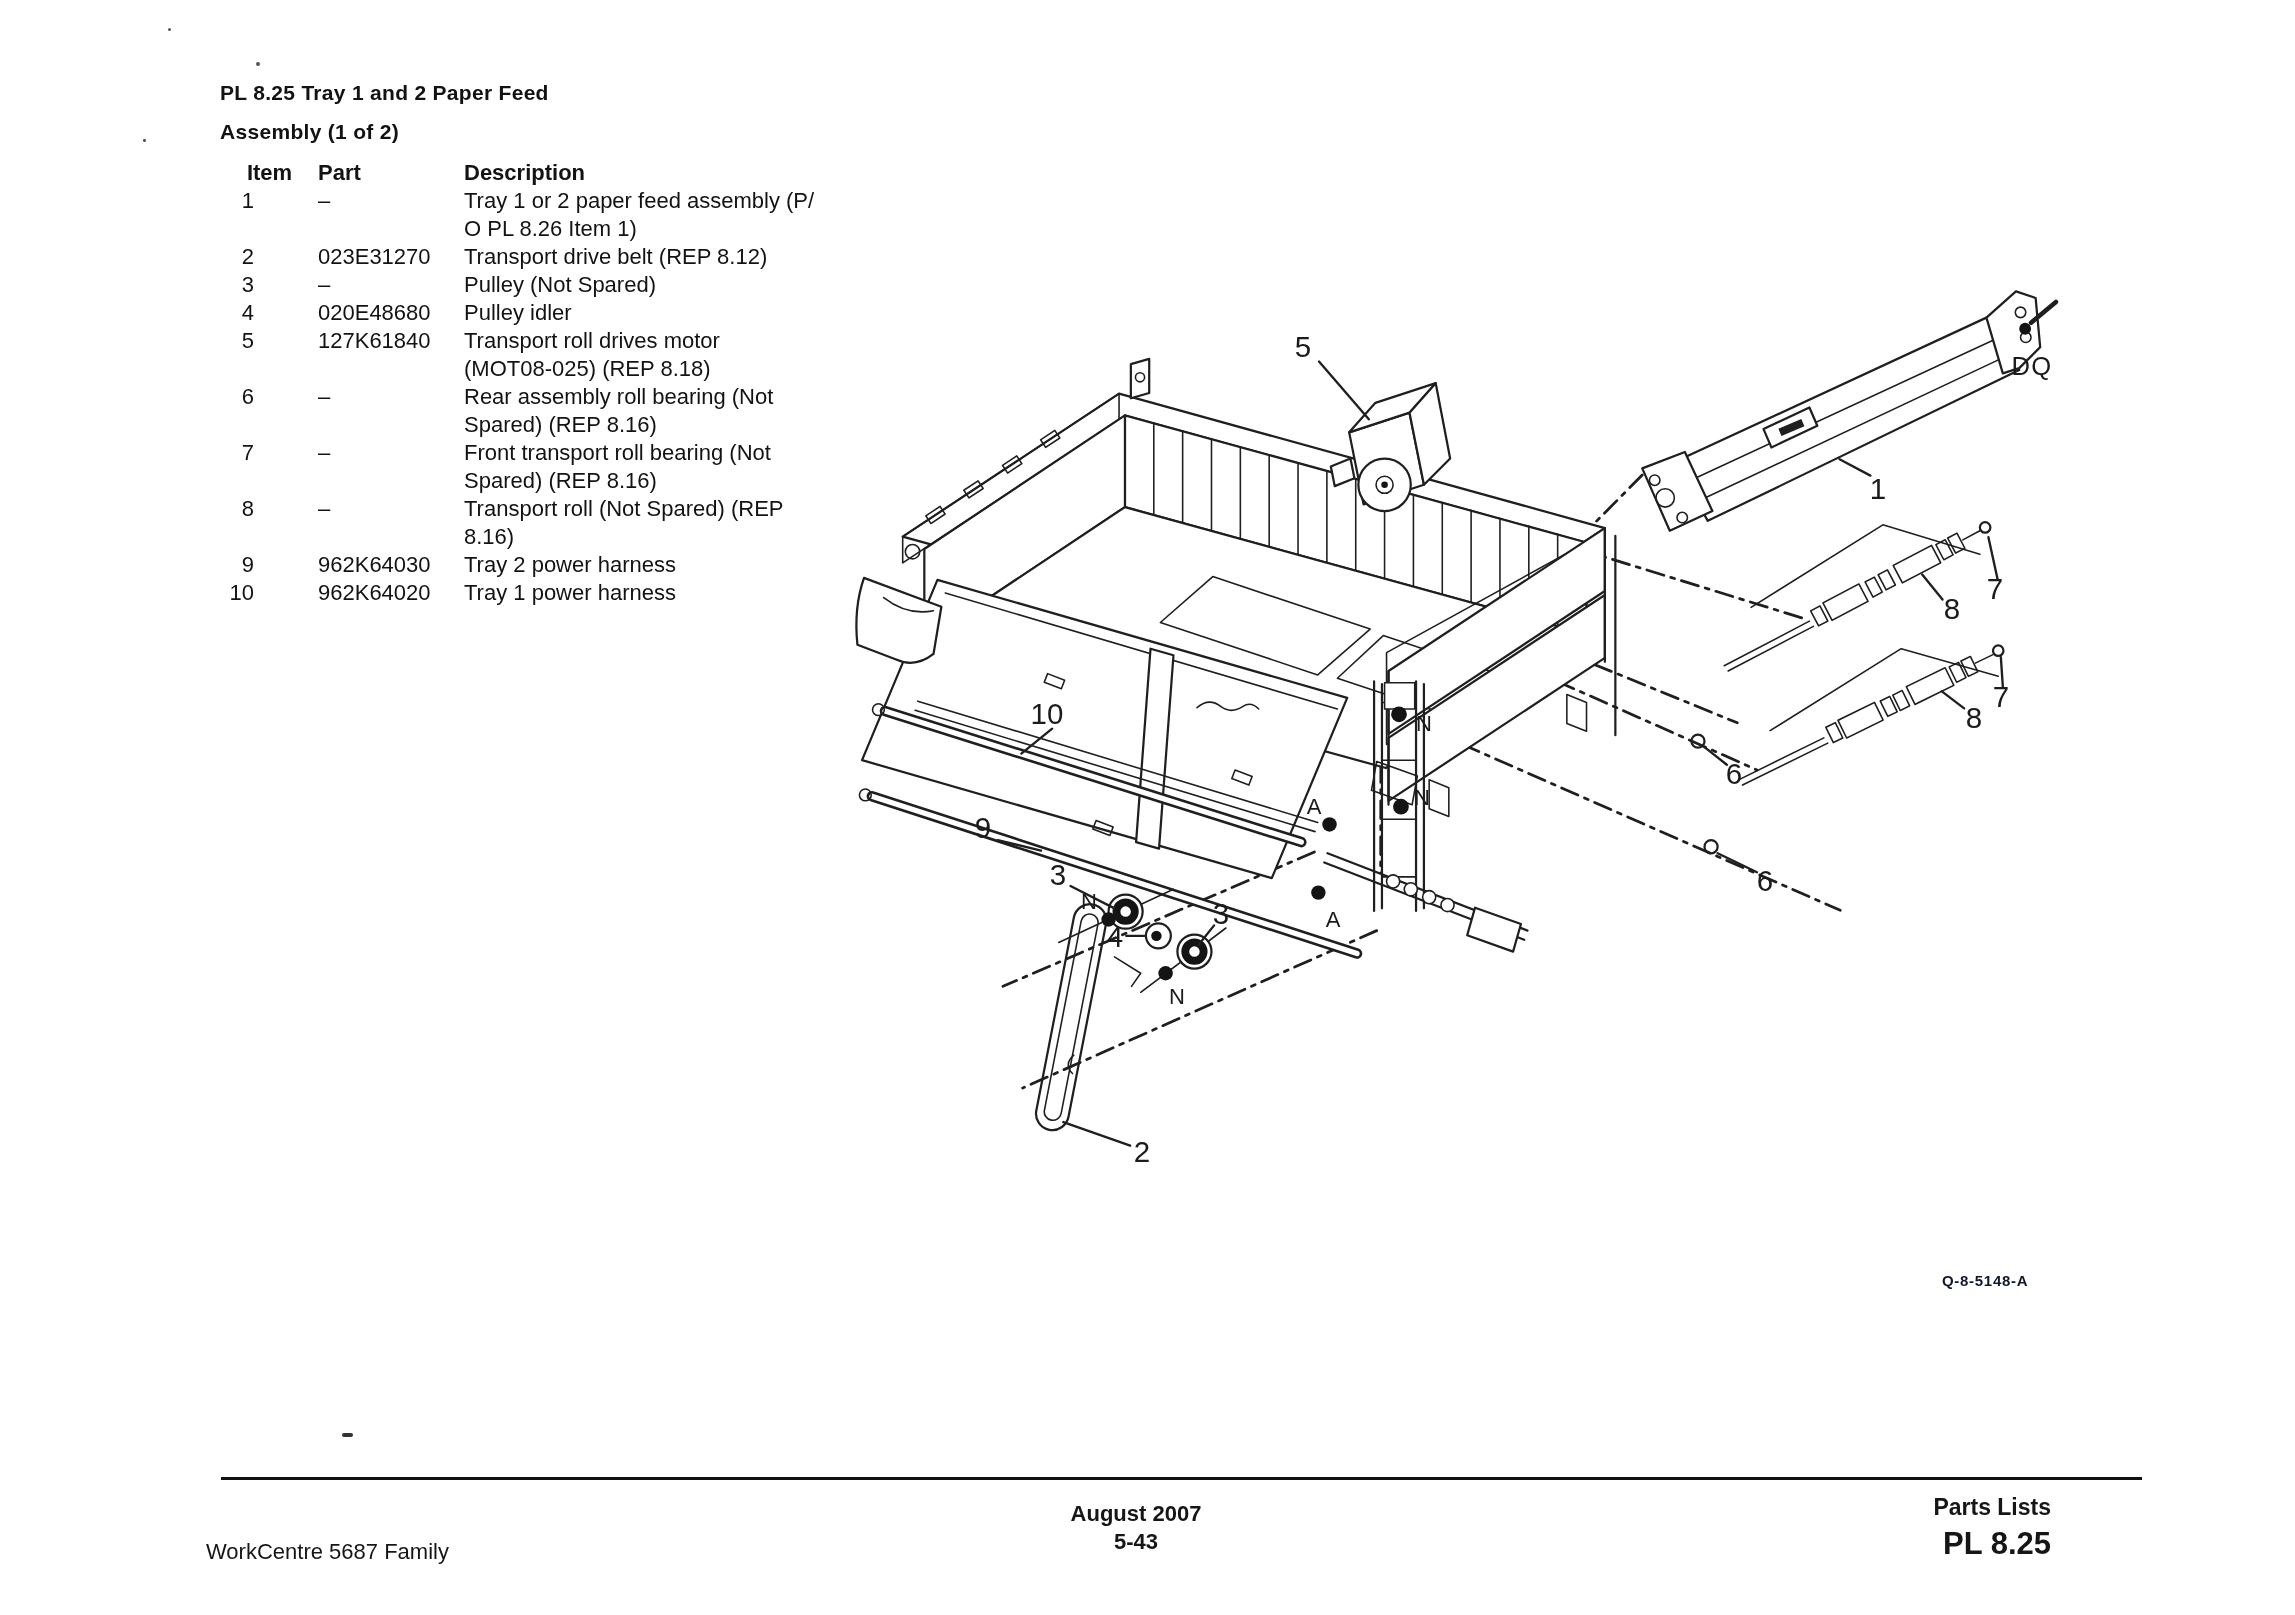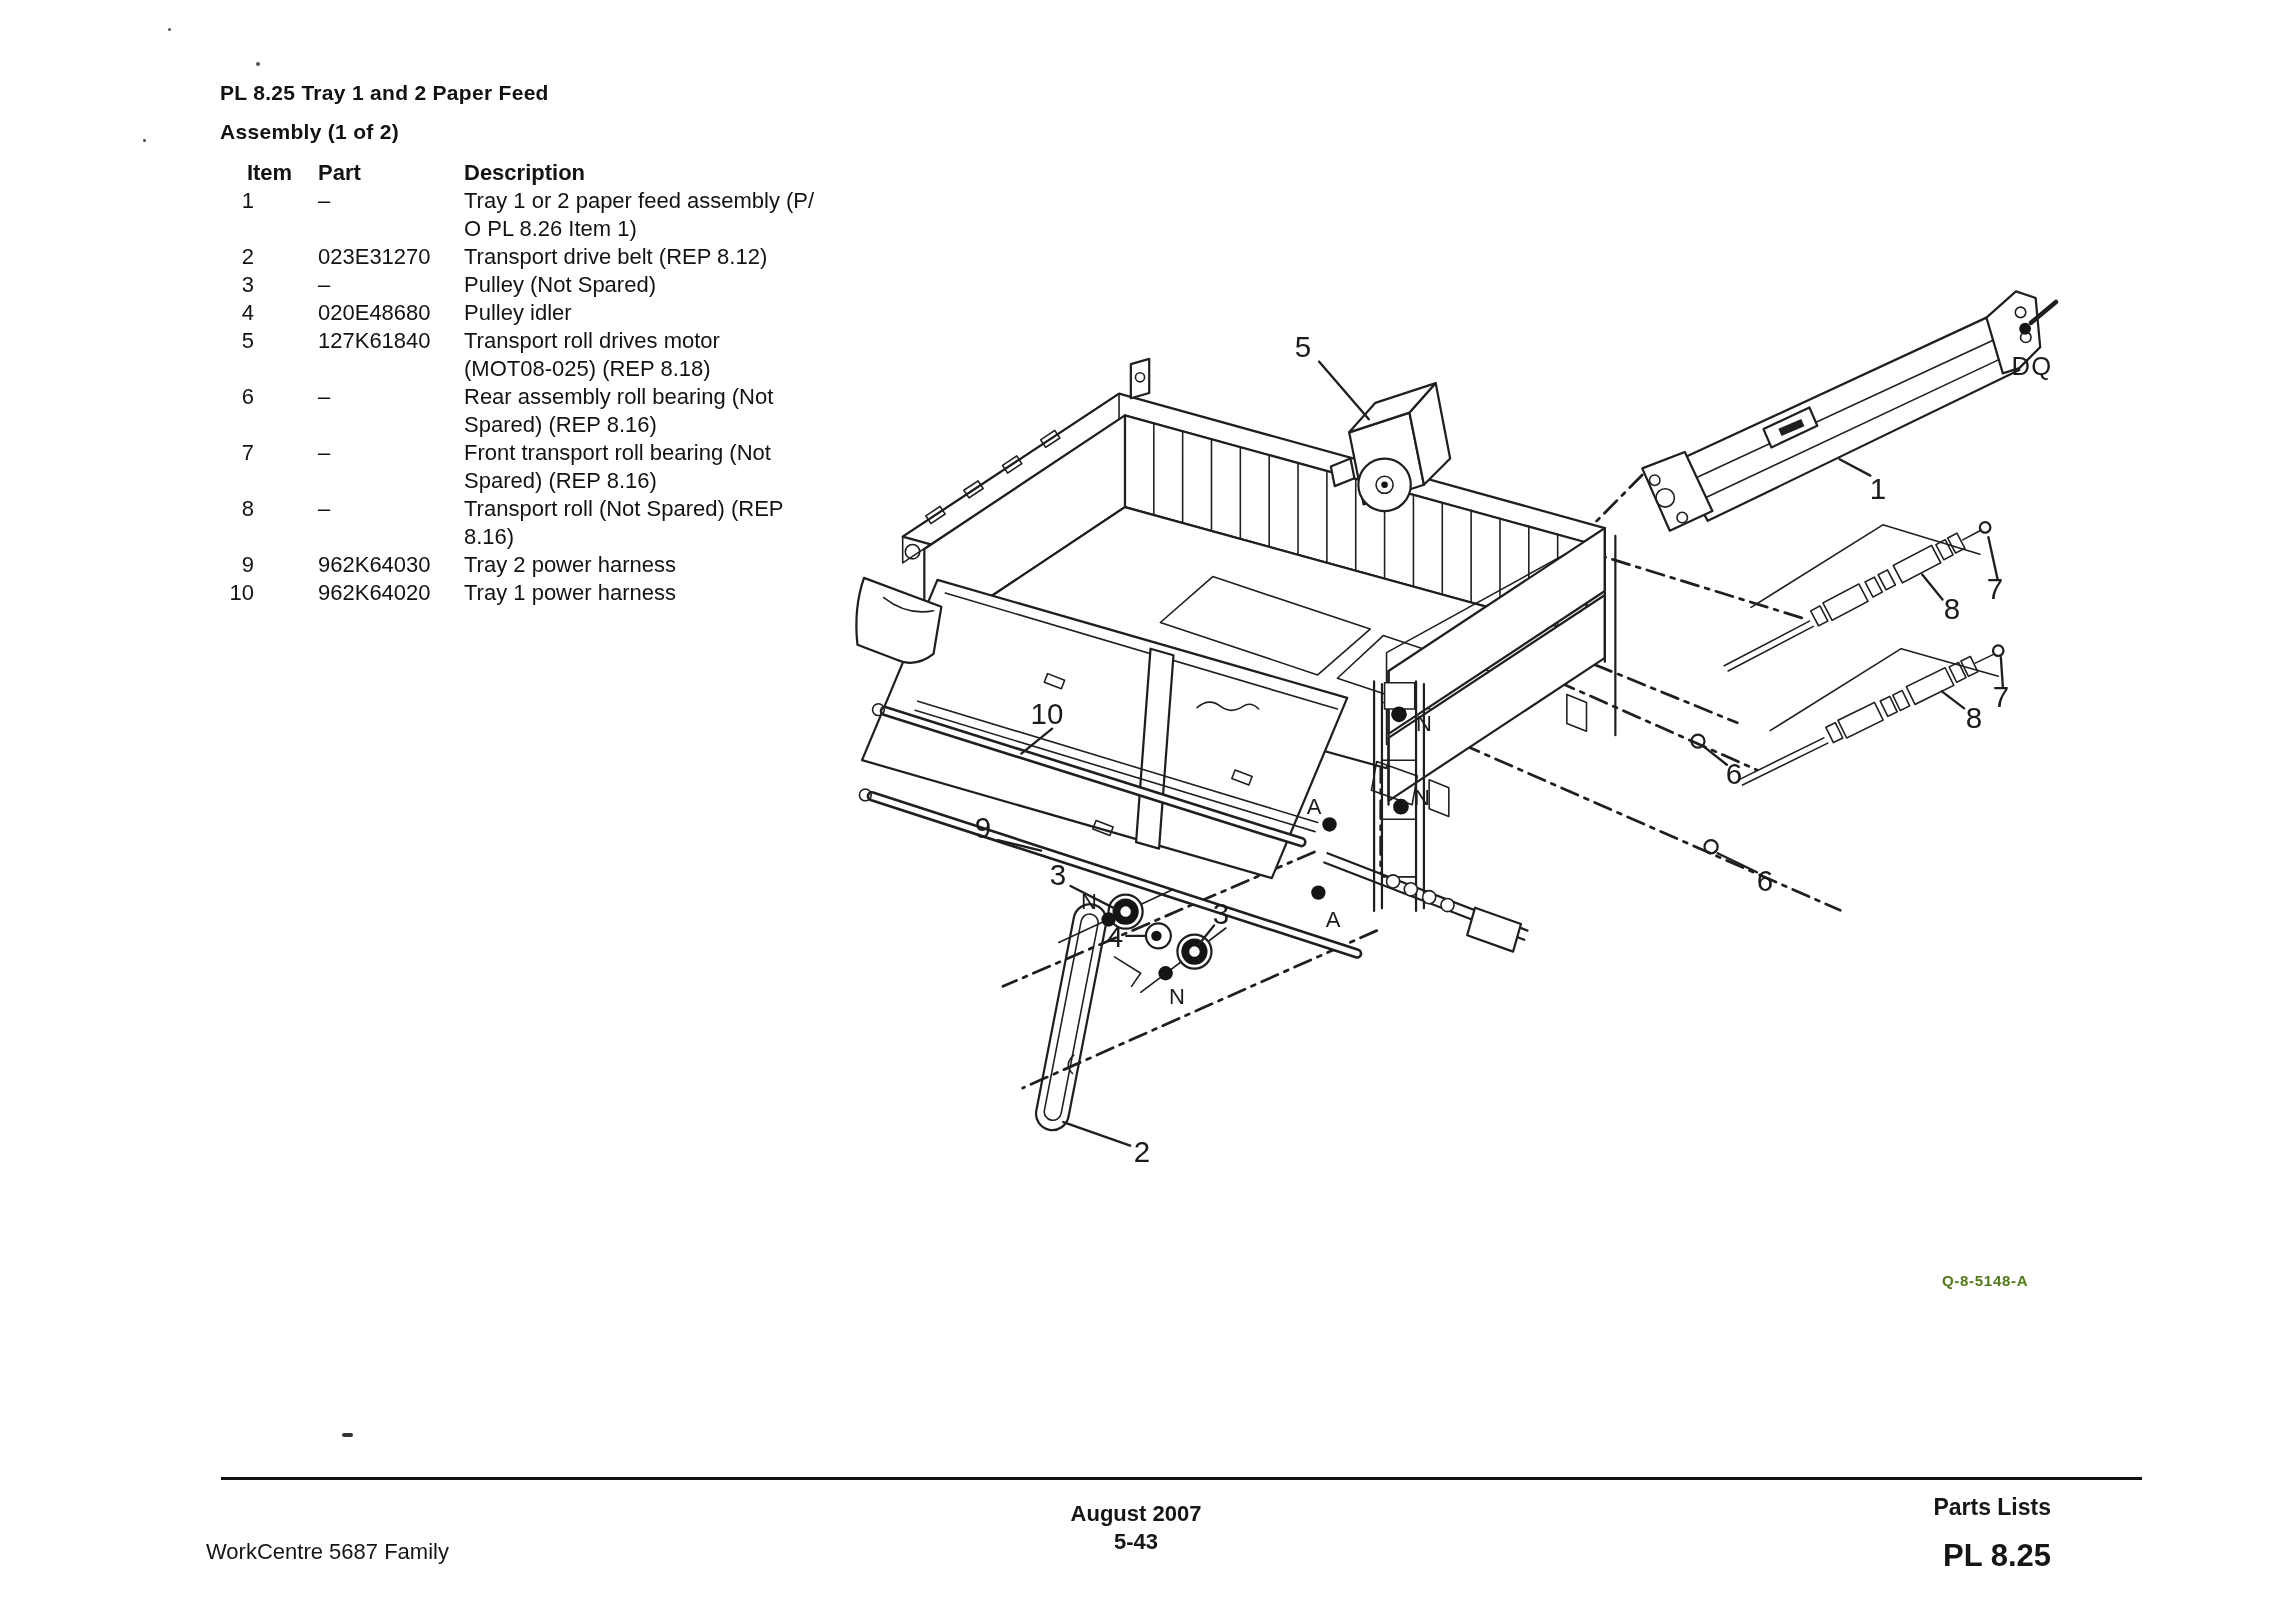--- a/index.html
+++ b/index.html
@@ -20,23 +20,23 @@
   .c-item{width:33px;text-align:right;}
   .c-gap{width:64px;}
   .c-part{width:146px;}
   .c-desc{width:354px;}
   
   .footer-rule{left:221px;top:1477px;width:1921px;height:3.3px;background:#111;}
   .footer-left{left:206px;top:1539px;font-size:22px;font-weight:normal;}
   .footer-center{left:1005px;top:1500px;width:262px;text-align:center;font-size:22px;font-weight:bold;line-height:28px;}
   .footer-right{left:1723px;top:1495px;width:328px;text-align:right;}
   .fr-small{font-size:23px;font-weight:bold;line-height:25px;}
-  .fr-big{font-size:31px;font-weight:bold;line-height:34px;margin-top:19px;}
+  .fr-big{font-size:31px;font-weight:bold;line-height:34px;margin-top:7px;}
   
-  .figure-code{font-size:15px;font-weight:bold;letter-spacing:0.7px;color:#4d7c0f;}
+  .figure-code{font-size:15px;font-weight:bold;letter-spacing:0.7px;color:#0f172a;}
   .callout{position:absolute;transform:translate(-50%,-50%);color:#1b1b1b;white-space:nowrap;}
   .co-num{font-size:29.5px;}
   .co-letter{font-size:22px;}
   .co-dq{font-size:25.6px;letter-spacing:1.3px;}
   
   .s  {fill:none;stroke:#1f1f1f;stroke-width:3.4;stroke-linejoin:round;stroke-linecap:round;}
   .sw {fill:#ffffff;stroke:#1f1f1f;stroke-width:3.4;stroke-linejoin:round;}
   .sd {fill:none;stroke:#1f1f1f;stroke-width:2.4;stroke-linejoin:round;stroke-linecap:round;}
   .swd{fill:#ffffff;stroke:#1f1f1f;stroke-width:2.4;stroke-linejoin:round;}
   .dd {fill:none;stroke:#1f1f1f;stroke-width:4.2;stroke-dasharray:27 11 6 11;stroke-linecap:round;}

